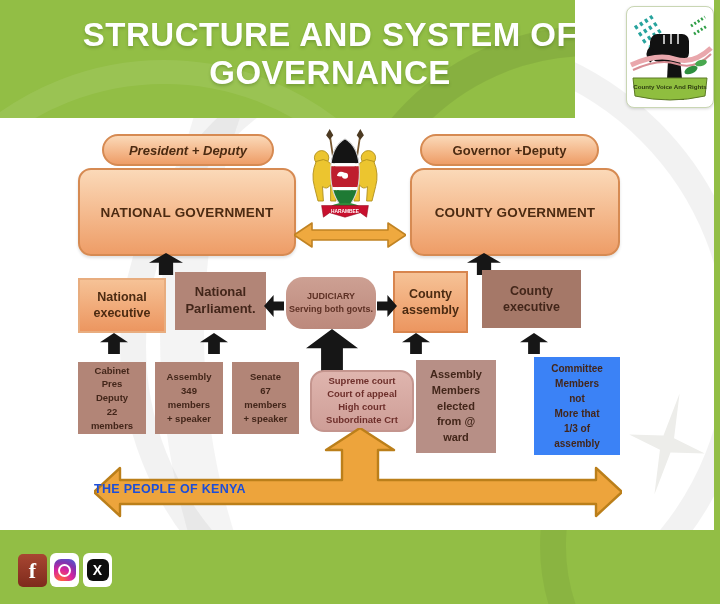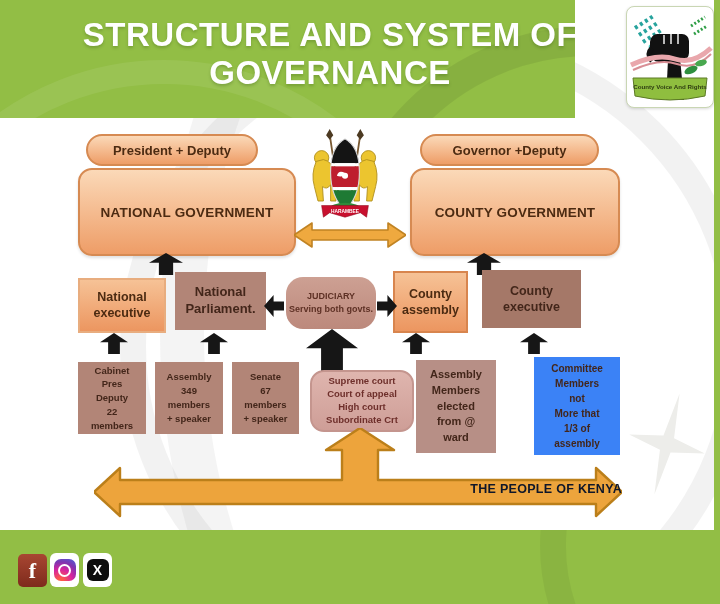--- a/index.html
+++ b/index.html
@@ -60,22 +60,22 @@
           color:#6E2F2B;font-weight:700;font-size:9.5px;line-height:1.35;}
   .asm-members{left:416px;top:360px;width:80px;height:93px;background:#B78F86;font-size:11px;line-height:1.45;}
   .committee{left:534px;top:357px;width:86px;height:98px;background:#3b82f6;font-size:10px;line-height:1.5;}
 
   
   .bk{position:absolute;background:#161616;z-index:2;}
   .a-up{clip-path:polygon(50% 0,100% 44%,71% 44%,71% 100%,29% 100%,29% 44%,0 44%);}
   .a-left{clip-path:polygon(0 50%,48% 0,48% 29%,100% 29%,100% 71%,48% 71%,48% 100%);}
   .a-right{clip-path:polygon(100% 50%,52% 0,52% 29%,0 29%,0 71%,52% 71%,52% 100%);}
   .or-arrow{position:absolute;z-index:2;}
-  .people-text{position:absolute;left:94px;top:482px;width:528px;text-align:right;z-index:3;
-               color:#0f172a;font-weight:700;font-size:12.5px;letter-spacing:.3px;}
+  .people-text{position:absolute;left:94px;top:482px;width:528px;text-align:left;z-index:3;
+               color:#1d4ed8;font-weight:700;font-size:12.5px;letter-spacing:.3px;}
 
   
   .coat{position:absolute;left:300px;top:127px;width:90px;height:94px;z-index:2;}
   .coat svg{width:100%;height:100%;}
 
   
   .soc{position:absolute;z-index:6;display:flex;align-items:center;justify-content:center;}
   .fb{left:18px;top:554px;width:29px;height:33px;border-radius:5px;
       background:linear-gradient(#A84632,#7E2B1C);color:#fff;font-weight:800;
       font-family:"Liberation Serif",serif;font-size:22px;line-height:33px;}
@@ -120,28 +120,28 @@
       <path d="M25,40 q-6,6 0,13" stroke="#111" stroke-width="5" fill="none"></path>
       <path d="M4,57 Q30,45 48,51 T84,40" stroke="#E9A7AC" stroke-width="5" fill="none"></path>
       <path d="M6,62 Q32,50 50,56 T84,46" stroke="#d98f96" stroke-width="2" fill="none"></path>
       <ellipse cx="64" cy="62" rx="7" ry="3.5" fill="#2f8f3f" transform="rotate(-25 64 62)"></ellipse>
       <ellipse cx="74" cy="55" rx="6" ry="3" fill="#48a84f" transform="rotate(-15 74 55)"></ellipse>
       <path d="M6,70 L80,70 L78,88 Q43,96 8,88 Z" fill="#8FBE3F" stroke="#5c7a26" stroke-width="1"></path>
       <text x="43" y="81" text-anchor="middle" font-size="6.2" font-weight="bold" fill="#2f3d12">County Voice And Rights</text>
     </svg>
   </div>
 
-  <div class="pill peach" style="left:86px;top:134px;width:168px;height:28px;">
+  <div class="pill peach" style="left:102px;top:134px;width:168px;height:28px;font-style:italic;">
     <span>President + Deputy</span>
   </div>
   <div class="pill peach" style="left:420px;top:134px;width:175px;height:28px;align-items:center;">
     <span>Governor +Deputy</span>
   </div>
 
-  <div class="box peach gov" style="left:78px;top:168px;width:214px;height:84px;">
+  <div class="box peach gov" style="left:78px;top:168px;width:214px;height:84px;border-radius:13px;">
     <span>NATIONAL GOVERNMENT</span>
   </div>
   <div class="box peach gov" style="left:410px;top:168px;width:206px;height:84px;">
     <span>COUNTY GOVERNMENT</span>
   </div>
 
   <div class="coat">
     <svg viewBox="0 0 100 104">
       <defs>
         <clipPath id="shieldClip">

